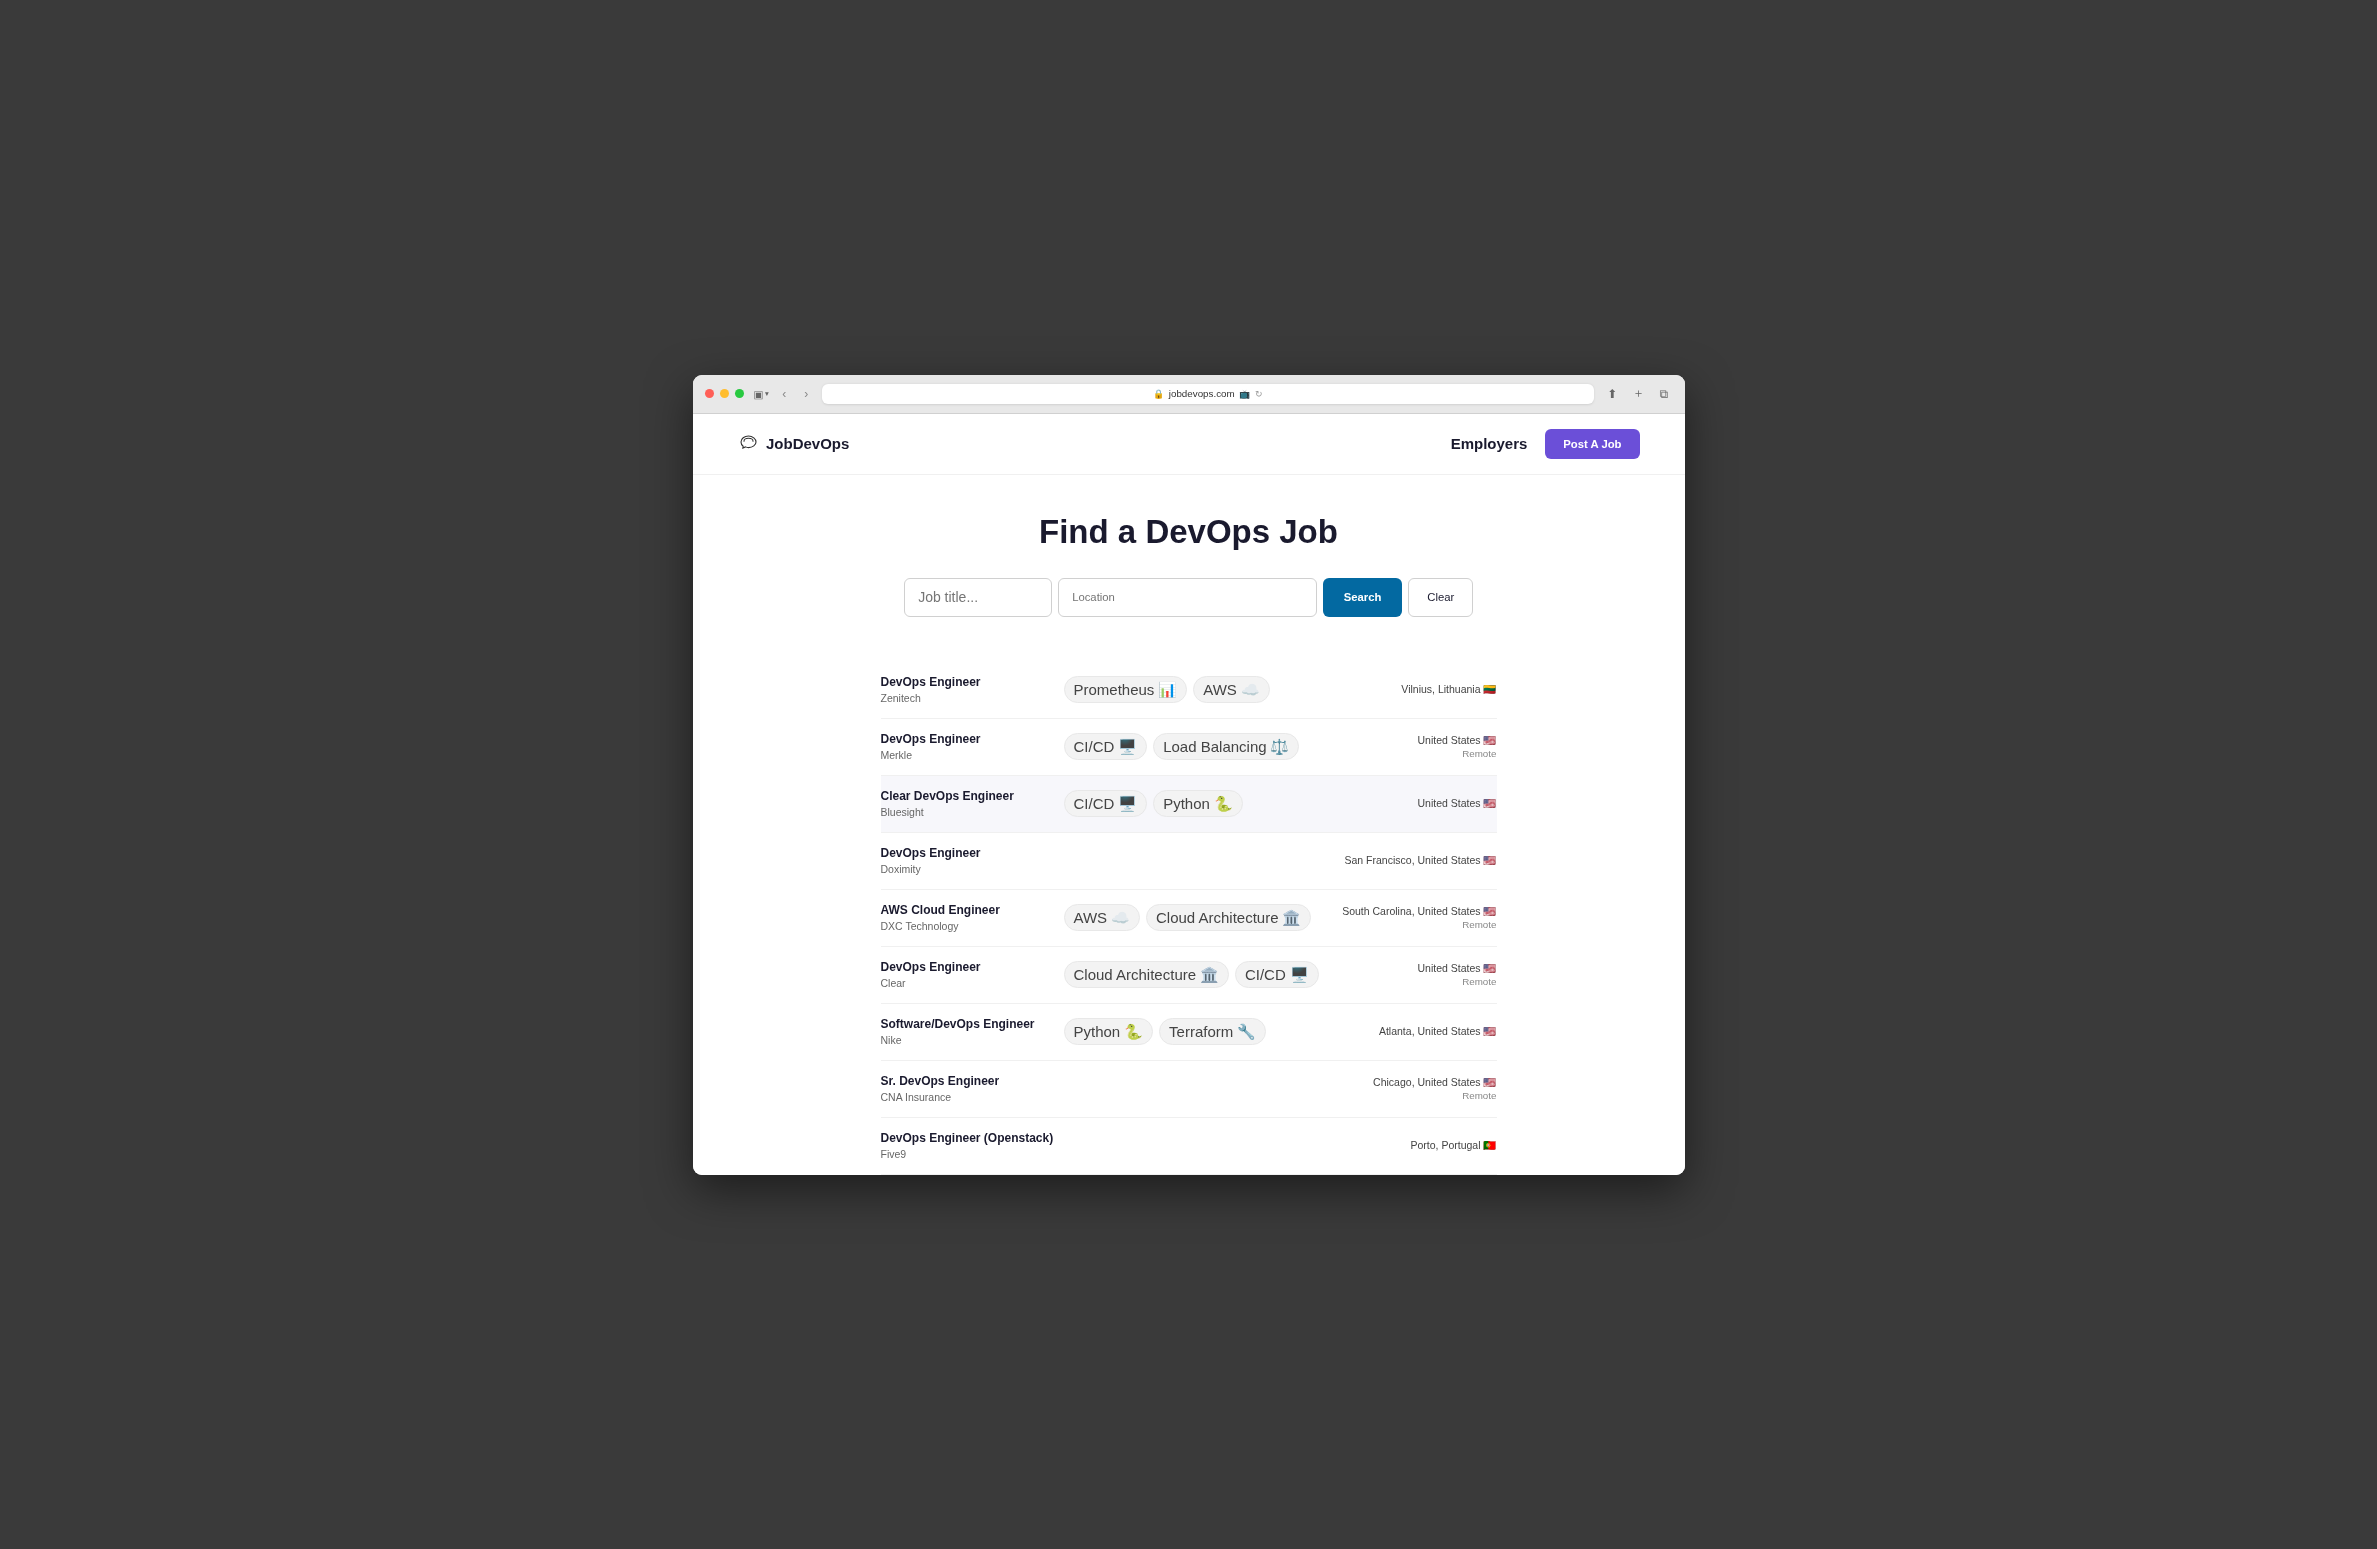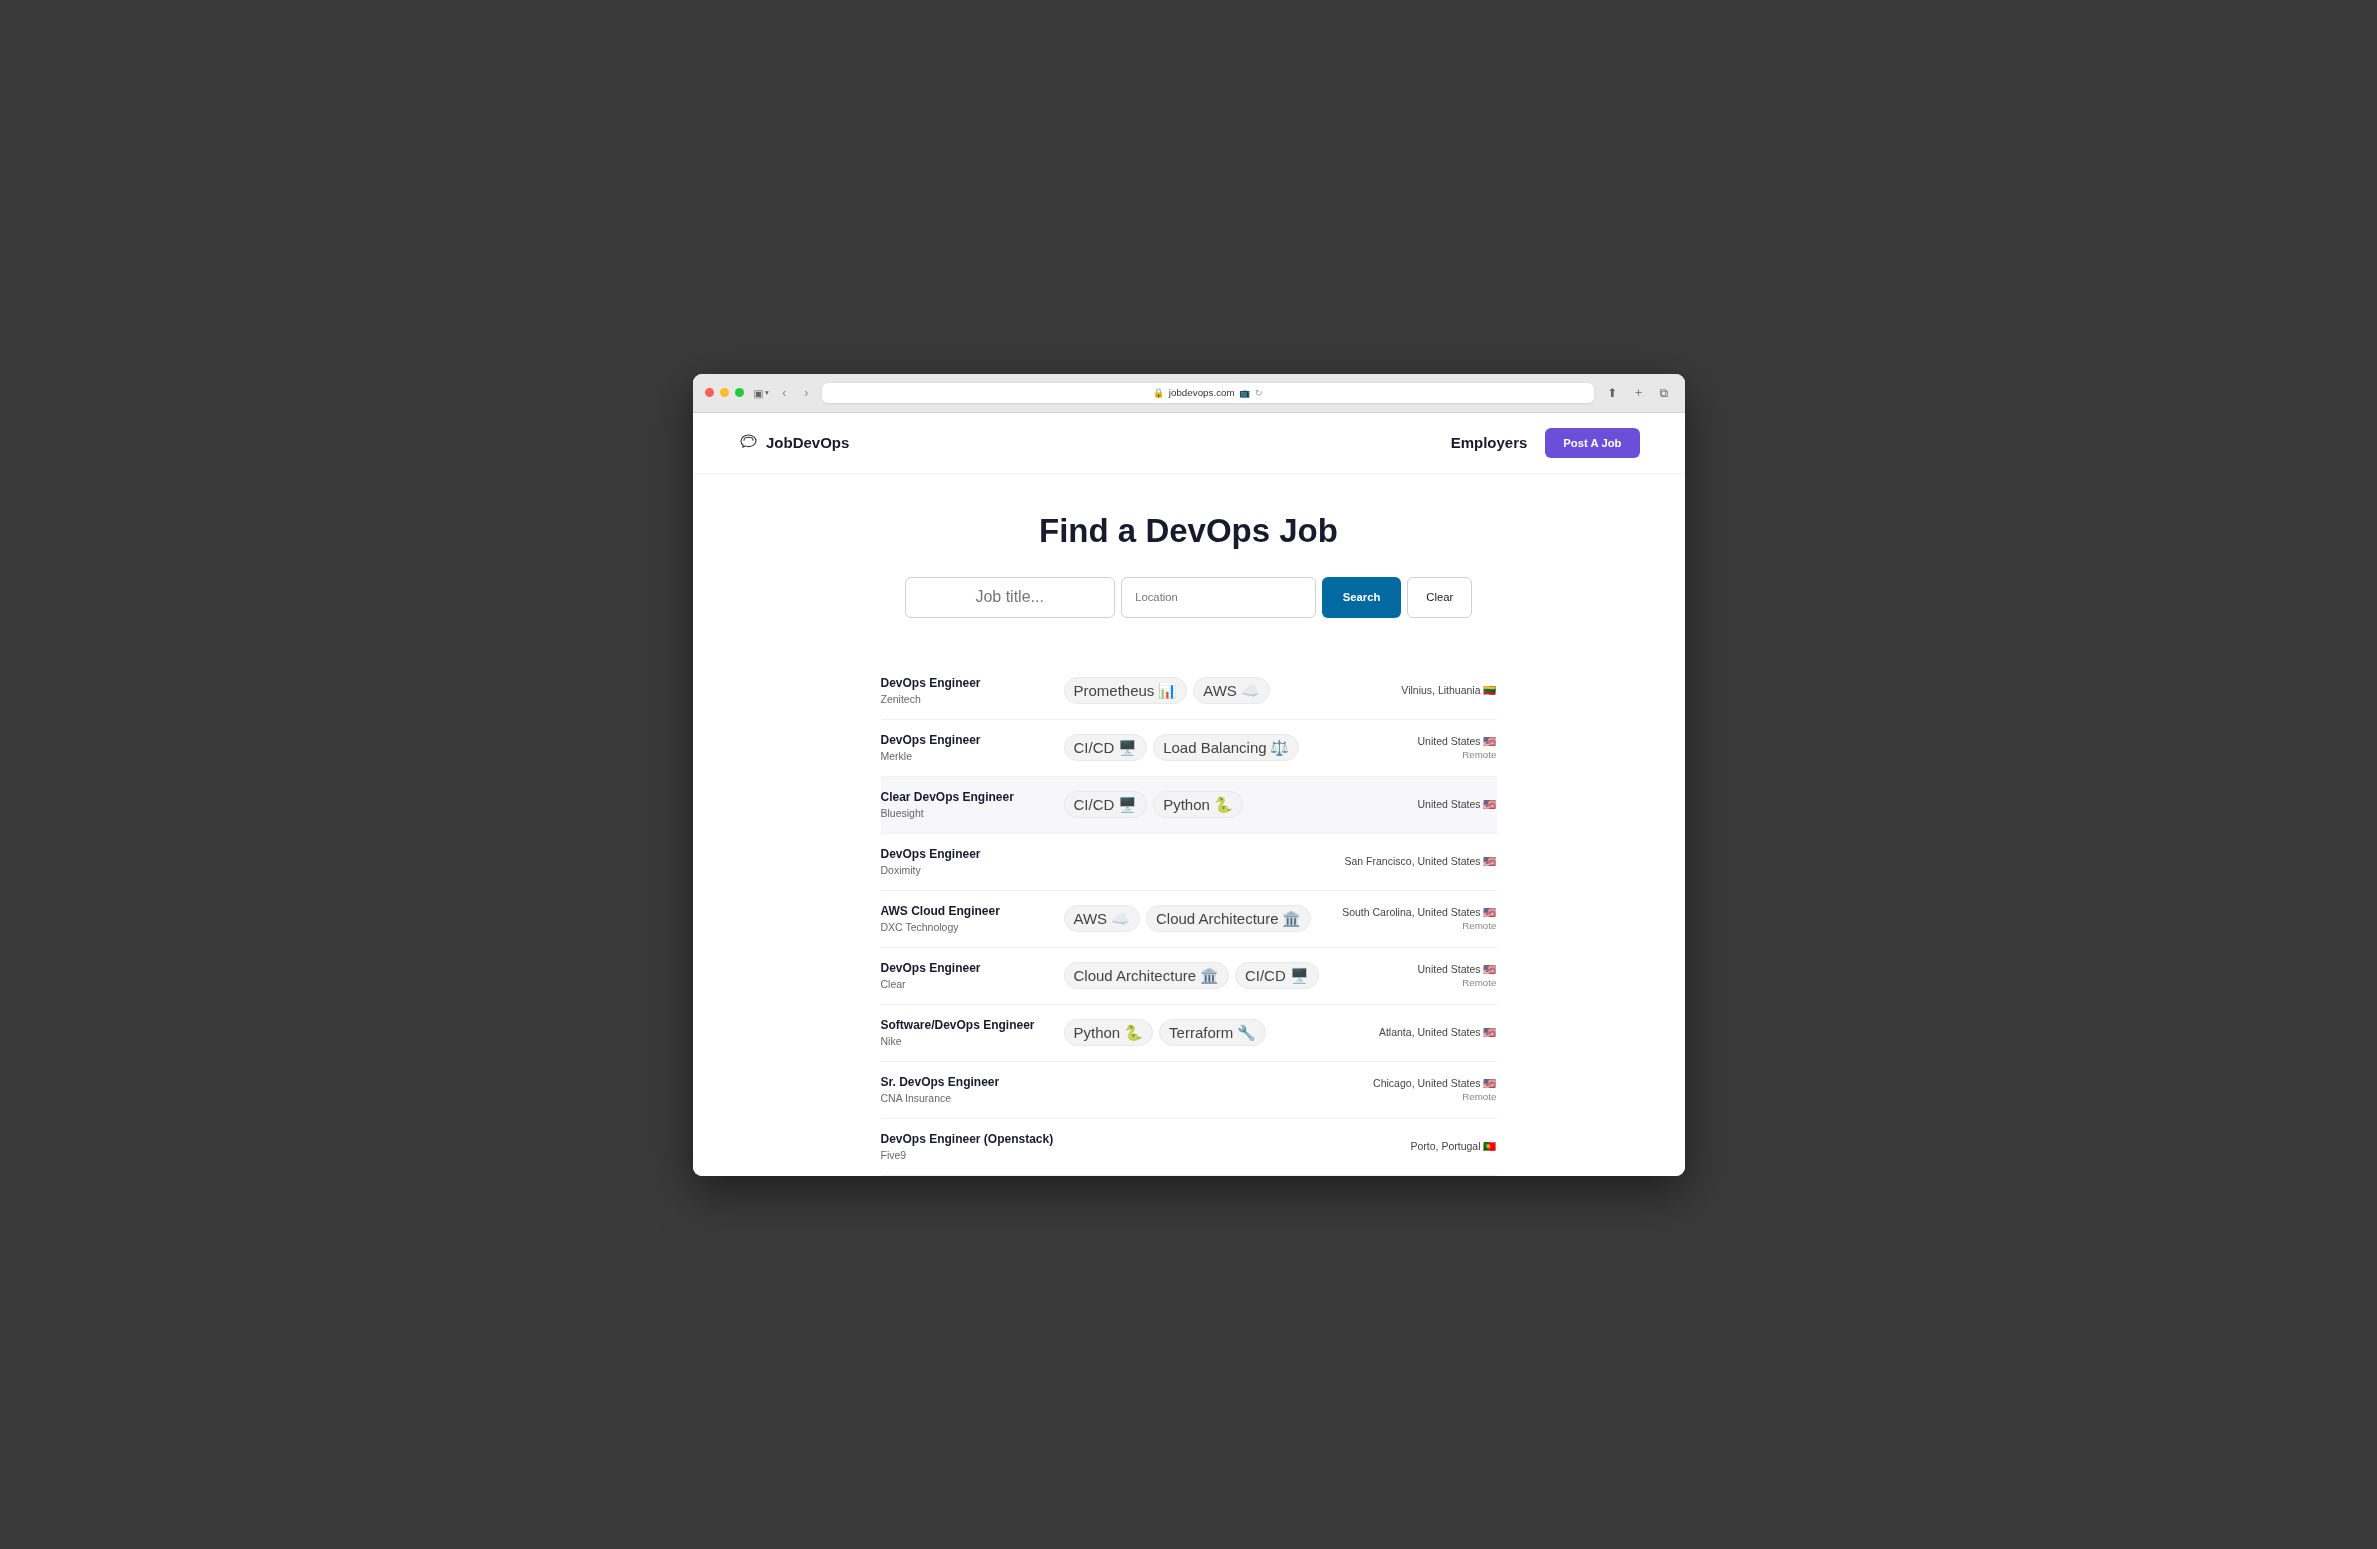--- a/index.html
+++ b/index.html
@@ -168,34 +168,33 @@
       display: flex;
       justify-content: center;
       gap: 6px;
       margin-bottom: 22.5px;
     }
 
     .search-input {
       border: 1.1px solid #d0d0d0;
       border-radius: 6px;
       padding: 10.5px 13.5px;
-      font-size: 16px;
+      font-size: 14px;
       color: #999;
-      width: 210px;
+      width: 148px;
       outline: none;
-      text-align: center;
     }
 
     .location-input {
       border: 1.1px solid #d0d0d0;
       border-radius: 6px;
       padding: 10.5px 13.5px;
       font-size: 11.3px;
       color: #999;
-      width: 195px;
+      width: 259px;
       outline: none;
     }
 
     .search-btn {
       background: #0369a1;
       color: white;
       border: none;
       border-radius: 6px;
       padding: 10.5px 21px;
       font-size: 11.3px;

